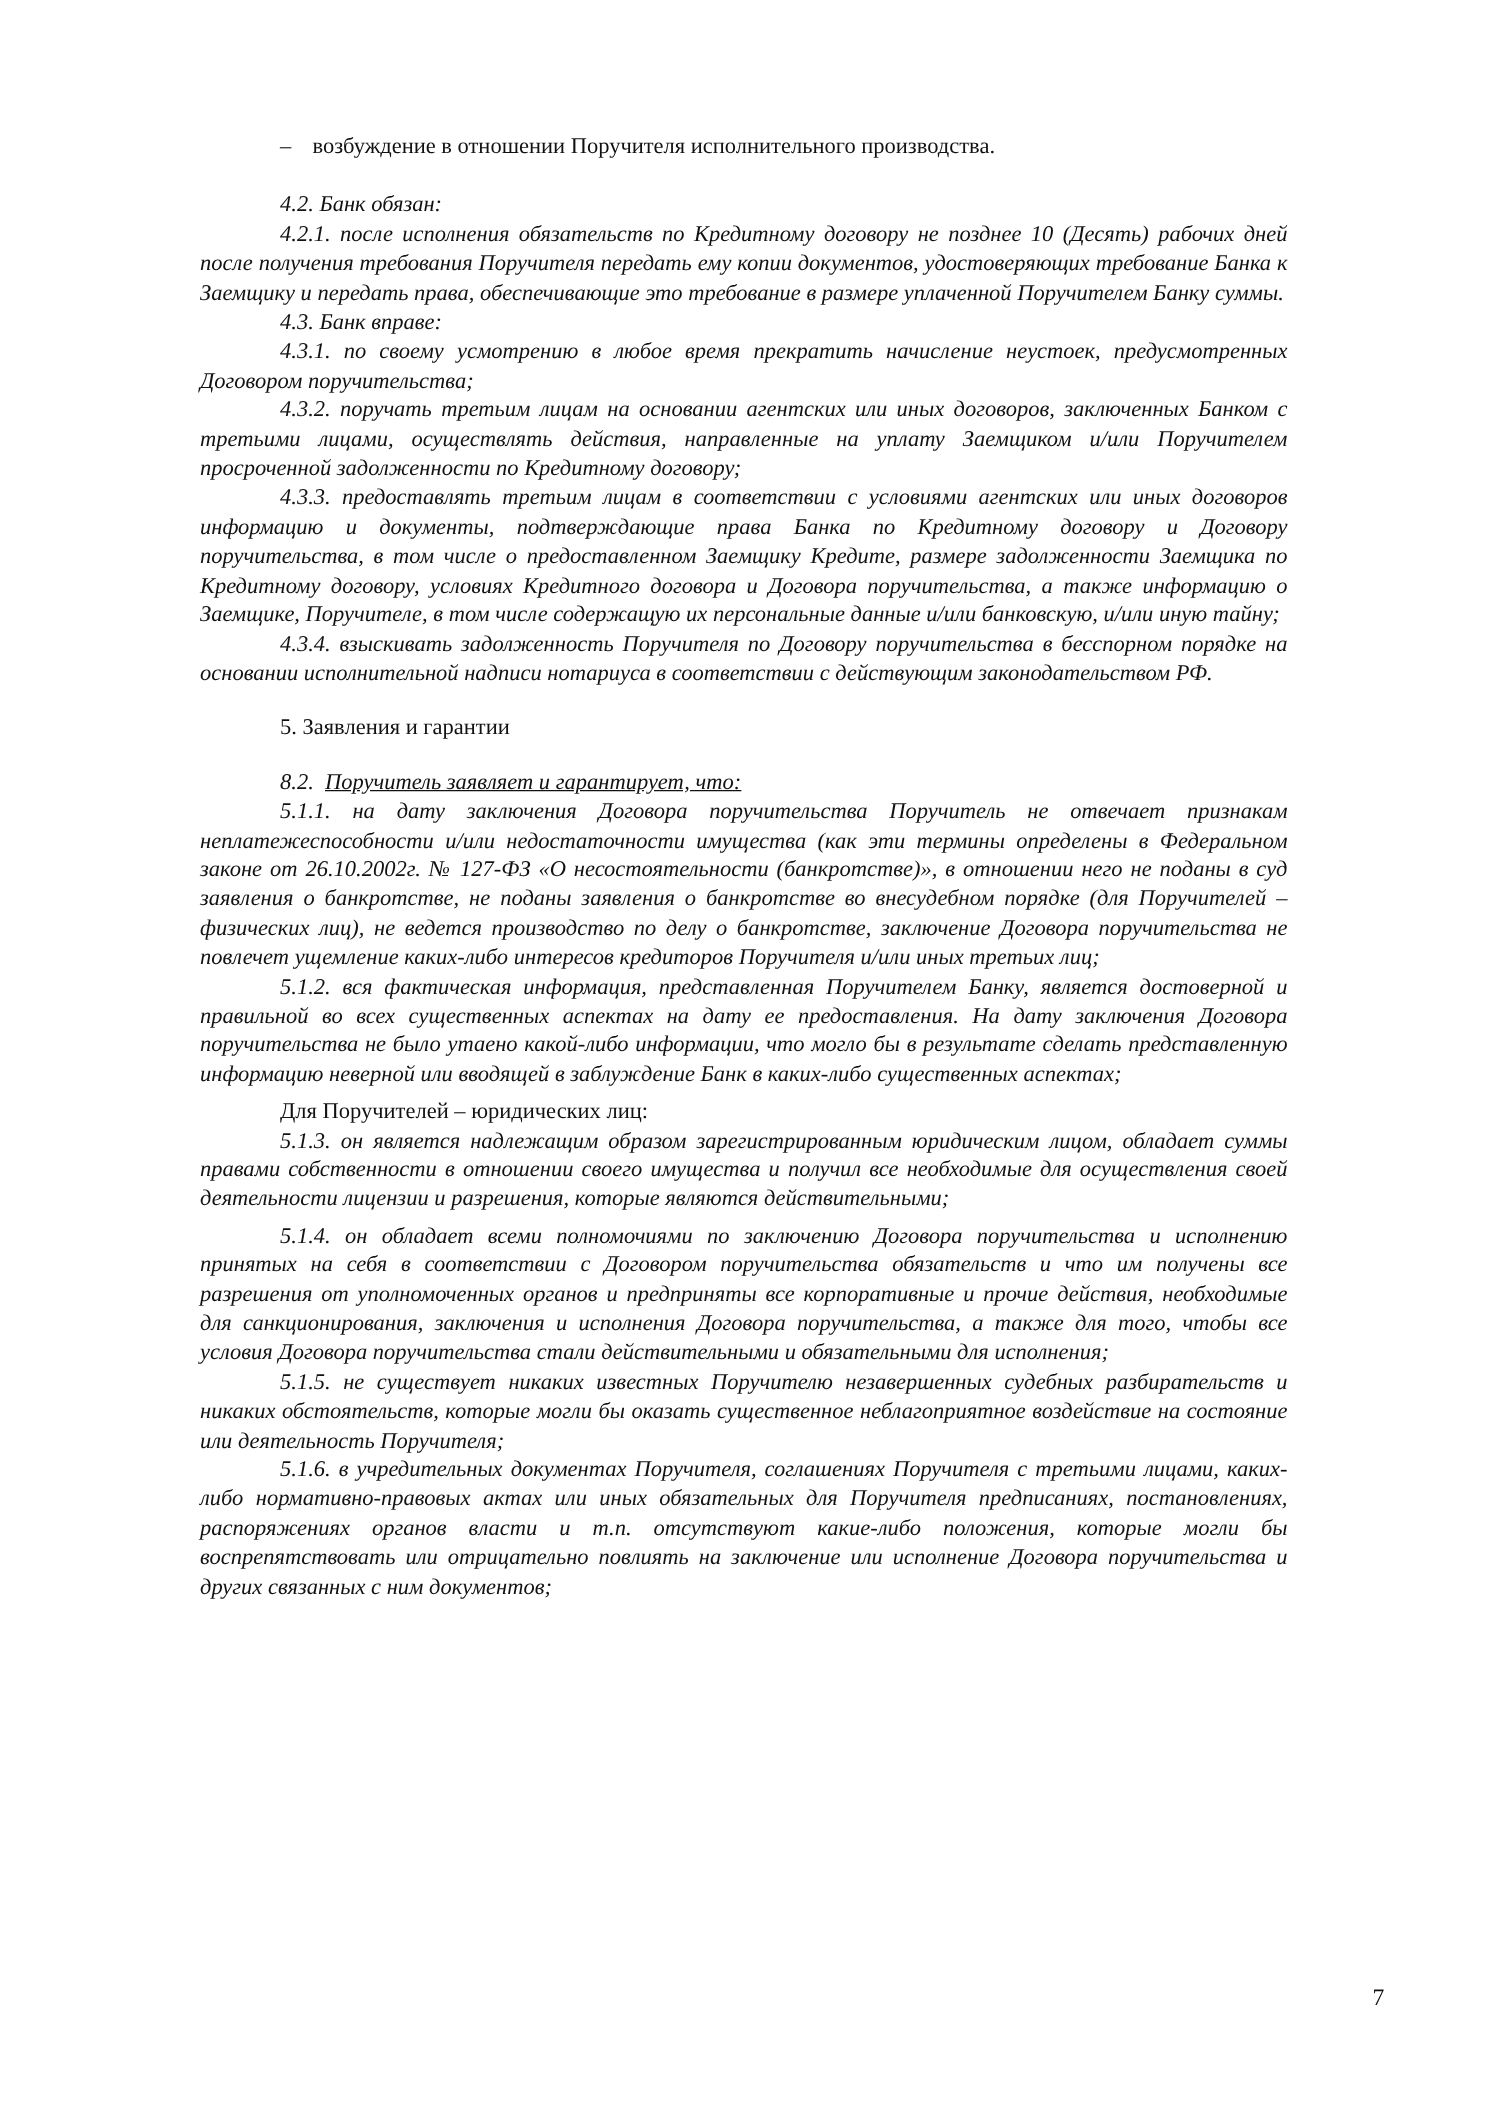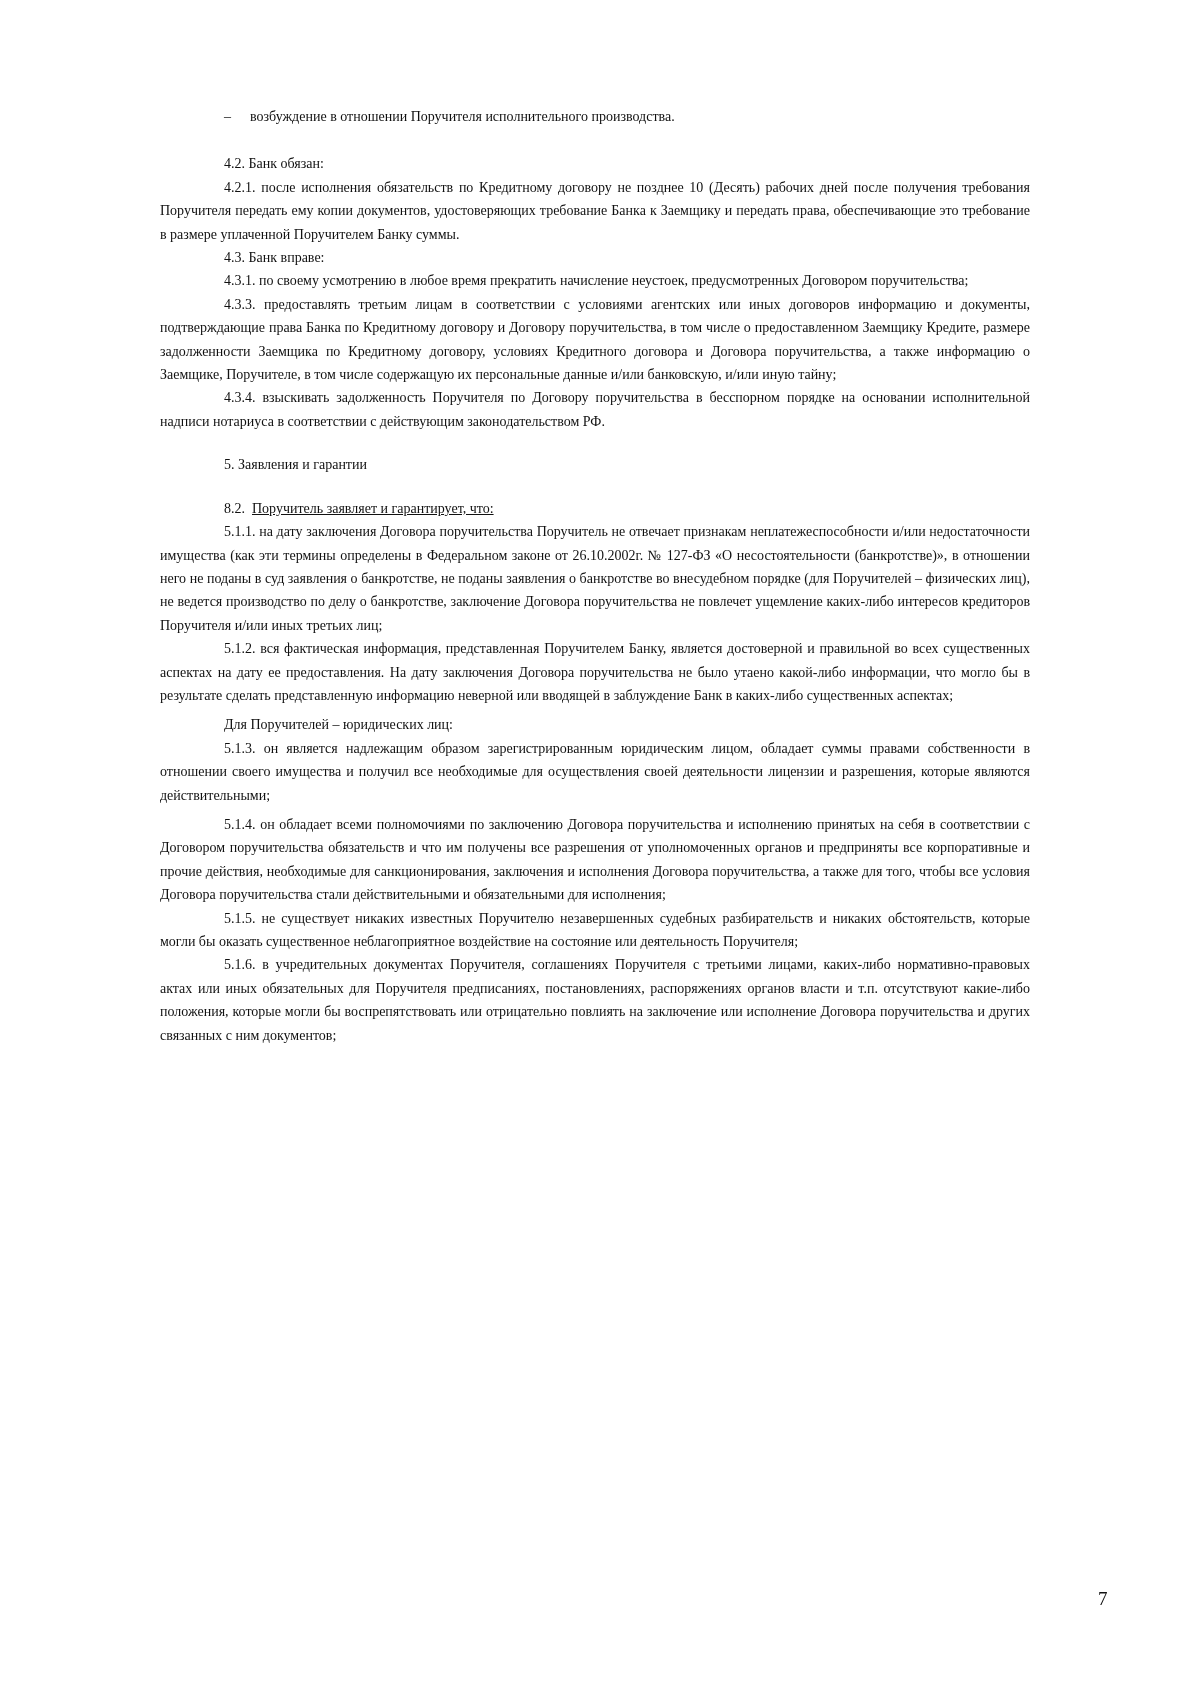--- a/index.html
+++ b/index.html
@@ -1,22 +1,22 @@
 <!DOCTYPE html>
 <html><head>
 <meta charset="utf-8">
 <style>
   html, body { margin: 0; padding: 0; background: #ffffff; }
   body { width: 1199px; height: 1696px; position: relative; overflow: hidden; }
   .page {
     position: absolute; left: 160px; top: 105px; width: 870px;
-    font-family: "Liberation Serif", serif; font-size: 14px; line-height: 23.4px;
+    font-family: "Liberation Serif", serif; font-size: 18px; line-height: 23.4px;
     color: #111; text-align: justify;
   }
-  .p { margin: 0; text-indent: 64px; }
+  .p { margin: 0; text-indent: 64px; font-style: italic; }
   .dash { margin: 0 0 0 64px; text-indent: 0; }
   .dash .mk { display: inline-block; width: 26px; }
   .gap-lg { height: 24px; }
   .gap-md { height: 20px; }
   .gap-sm { height: 6px; }
   .h { margin: 0; text-indent: 64px; font-weight: normal; }
   .u { text-decoration: underline; }
   .pagenum {
     position: absolute; left: 1098px; top: 1588px;
     font-family: "Liberation Serif", serif; font-size: 19px; color: #111;
@@ -25,20 +25,21 @@
 </head>
 <body>
 
 <div class="page">
   <p class="dash"><span class="mk">–</span><span>возбуждение в отношении Поручителя исполнительного производства.</span></p>
   <div class="gap-lg"></div>
   <p class="p">4.2. Банк обязан:</p>
   <p class="p">4.2.1. после исполнения обязательств по Кредитному договору не позднее 10 (Десять) рабочих дней после получения требования Поручителя передать ему копии документов, удостоверяющих требование Банка к Заемщику и передать права, обеспечивающие это требование в размере уплаченной Поручителем Банку суммы.</p>
   <p class="p">4.3. Банк вправе:</p>
   <p class="p">4.3.1. по своему усмотрению в любое время прекратить начисление неустоек, предусмотренных Договором поручительства;</p>
+  <p class="p">4.3.2. поручать третьим лицам на основании агентских или иных договоров, заключенных Банком с третьими лицами, осуществлять действия, направленные на уплату Заемщиком и/или Поручителем просроченной задолженности по Кредитному договору;</p>
   <p class="p">4.3.3. предоставлять третьим лицам в соответствии с условиями агентских или иных договоров информацию и документы, подтверждающие права Банка по Кредитному договору и Договору поручительства, в том числе о предоставленном Заемщику Кредите, размере задолженности Заемщика по Кредитному договору, условиях Кредитного договора и Договора поручительства, а также информацию о Заемщике, Поручителе, в том числе содержащую их персональные данные и/или банковскую, и/или иную тайну;</p>
   <p class="p">4.3.4. взыскивать задолженность Поручителя по Договору поручительства в бесспорном порядке на основании исполнительной надписи нотариуса в соответствии с действующим законодательством РФ.</p>
   <div class="gap-md"></div>
   <p class="h">5.  Заявления и гарантии</p>
   <div class="gap-md"></div>
   <p class="p"><span>8.2.</span>&nbsp;&nbsp;<span class="u">Поручитель заявляет и гарантирует, что:</span></p>
   <p class="p">5.1.1. на дату заключения Договора поручительства Поручитель не отвечает признакам неплатежеспособности и/или недостаточности имущества (как эти термины определены в Федеральном законе от 26.10.2002г. № 127-ФЗ «О несостоятельности (банкротстве)», в отношении него не поданы в суд заявления о банкротстве, не поданы заявления о банкротстве во внесудебном порядке (для Поручителей – физических лиц), не ведется производство по делу о банкротстве, заключение Договора поручительства не повлечет ущемление каких-либо интересов кредиторов Поручителя и/или иных третьих лиц;</p>
   <p class="p">5.1.2. вся фактическая информация, представленная Поручителем Банку, является достоверной и правильной во всех существенных аспектах на дату ее предоставления. На дату заключения Договора поручительства не было утаено какой-либо информации, что могло бы в результате сделать представленную информацию неверной или вводящей в заблуждение Банк в каких-либо существенных аспектах;</p>
   <div class="gap-sm"></div>
   <p class="h">Для Поручителей – юридических лиц:</p>

